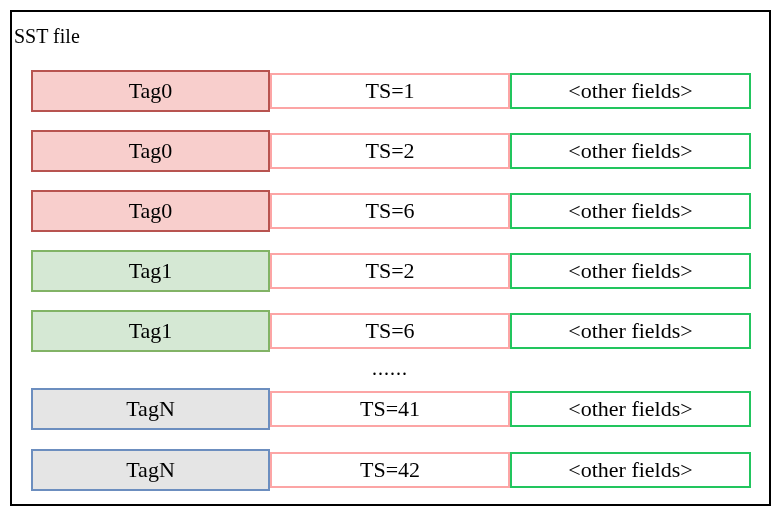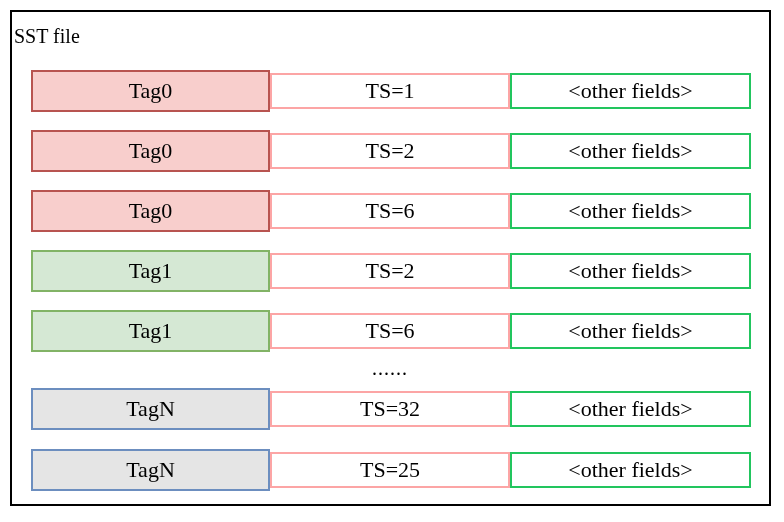--- a/index.html
+++ b/index.html
@@ -131,24 +131,24 @@
     <div class="row row-5">
       <div class="cell tag-cell green">Tag1</div>
       <div class="cell ts-cell">TS=6</div>
       <div class="cell other-cell">&lt;other fields&gt;</div>
     </div>
 
     <div class="ellipsis">......</div>
 
     <div class="row row-6">
       <div class="cell tag-cell blue">TagN</div>
-      <div class="cell ts-cell">TS=32</div>
+      <div class="cell ts-cell">TS=41</div>
       <div class="cell other-cell">&lt;other fields&gt;</div>
     </div>
 
     <div class="row row-7">
       <div class="cell tag-cell blue">TagN</div>
-      <div class="cell ts-cell">TS=25</div>
+      <div class="cell ts-cell">TS=42</div>
       <div class="cell other-cell">&lt;other fields&gt;</div>
     </div>
 
   </div>
 </div>
 
 </body></html>

